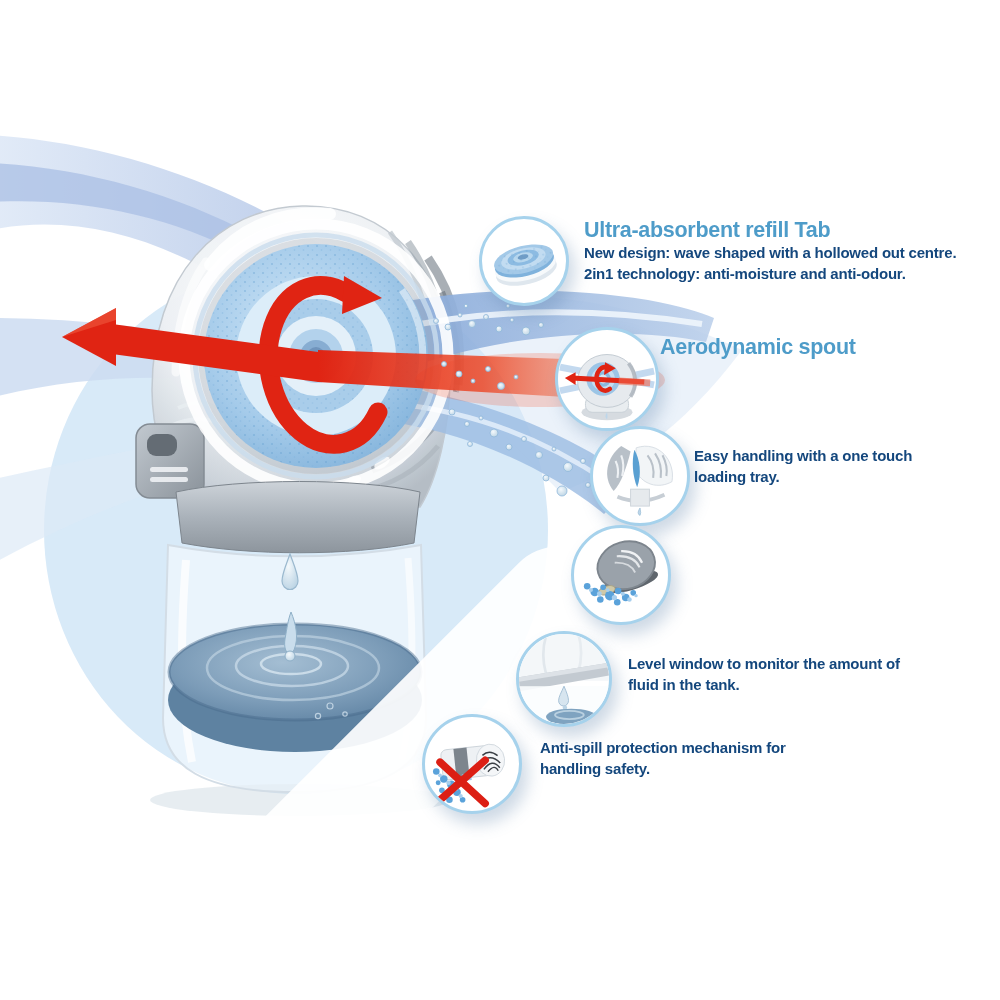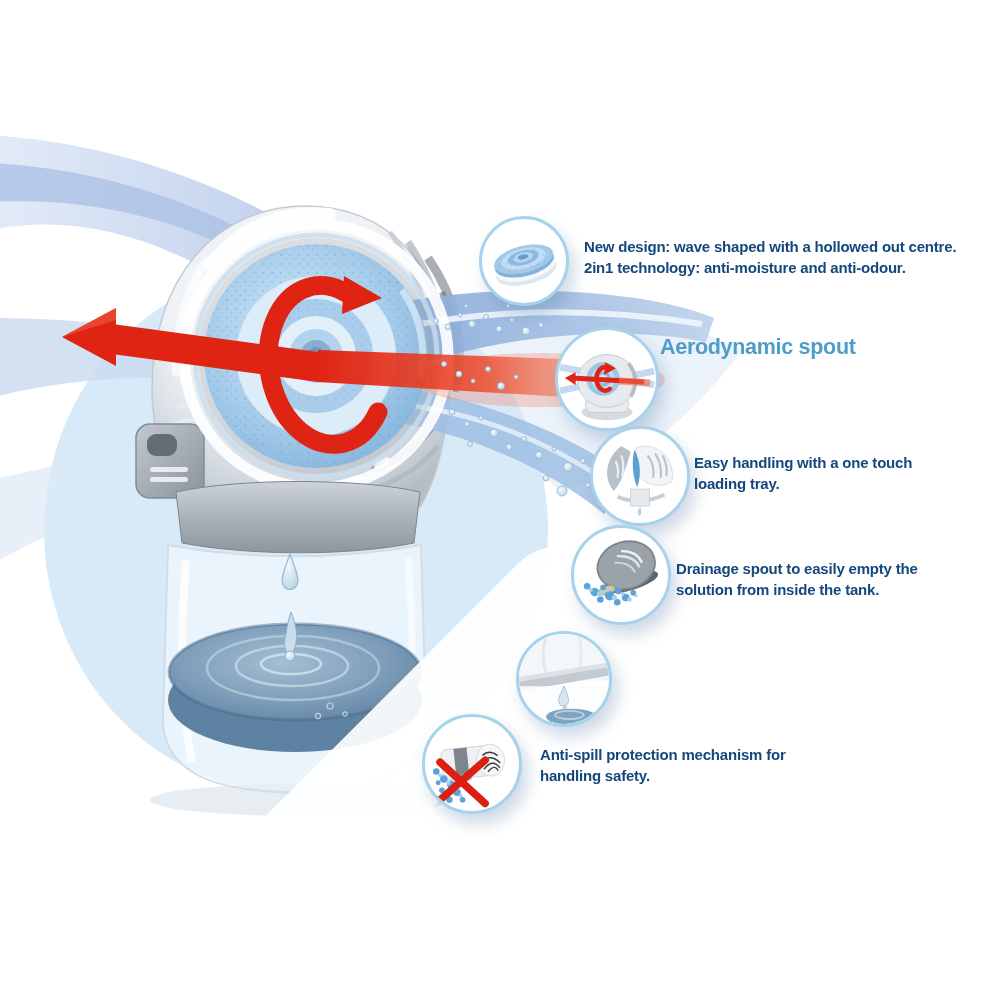--- a/index.html
+++ b/index.html
@@ -20,23 +20,23 @@
     box-shadow: inset 0 0 0 4px #ffffff, 6px 10px 16px rgba(80,120,160,.28);
   }
   .thumb-circle svg{position:absolute;left:0;top:0;width:100%;height:100%;}
   .callout-text{position:absolute;}
   .callout-heading{
     font-size:21.5px;font-weight:700;color:#4E9CC9;letter-spacing:-0.3px;
     line-height:26px;white-space:pre-line;
   }
   .callout-body{
     font-size:15px;font-weight:700;color:#14477D;letter-spacing:-0.2px;
-    line-height:20.5px;white-space:pre-line;margin-top:20px;
-  }
-  .body-only{margin-top:7px;}
+    line-height:20.5px;white-space:pre-line;margin-top:0;
+  }
+  .body-only{margin-top:0;}
 </style>
 </head>
 <body>
 
 <div class="stage">
 
   <svg class="illustration" viewBox="0 0 1000 1000">
     <defs>
       <radialGradient id="domeGrad" cx="45%" cy="32%" r="75%">
         <stop offset="0" stop-color="#ffffff"></stop>
@@ -348,37 +348,38 @@
           <circle cx="25" cy="70" r="2.4"></circle>
           <circle cx="33" cy="76" r="2.6"></circle>
         <circle cx="22" cy="82" r="2"></circle>
           <circle cx="38" cy="84" r="2.2"></circle>
       </g>
       <path d="M16,48 L64,92 M64,46 L14,90" stroke="#dc1f14" stroke-width="8" stroke-linecap="round" fill="none"></path>
     </svg>
   </div>
 
   <div class="callout-text" style="left:584px;top:217px;width:410px;">
+    <div class="callout-heading">Ultra-absorbent refill Tab</div>
     <div class="callout-body">New design: wave shaped with a hollowed out centre.
 2in1 technology: anti-moisture and anti-odour.</div>
   </div>
 
   <div class="callout-text" style="left:660px;top:334px;width:330px;">
     <div class="callout-heading">Aerodynamic spout</div>
   </div>
 
   <div class="callout-text" style="left:694px;top:446px;width:300px;">
     <div class="callout-body body-only">Easy handling with a one touch
 loading tray.</div>
   </div>
 
-  <div class="callout-text" style="left:676px;top:552px;width:320px;">
-    <div class="callout-body body-only">Drainage spout to easily empty the
-solution from inside the tank.</div>
-  </div>
-
+
+  <div class="callout-text" style="left:628px;top:654px;width:340px;">
+    <div class="callout-body body-only">Level window to monitor the amount of
+fluid in the tank.</div>
+  </div>
 
   <div class="callout-text" style="left:540px;top:738px;width:320px;">
     <div class="callout-body body-only">Anti-spill protection mechanism for
 handling safety.</div>
   </div>
 
 </div>
 
 </body></html>

